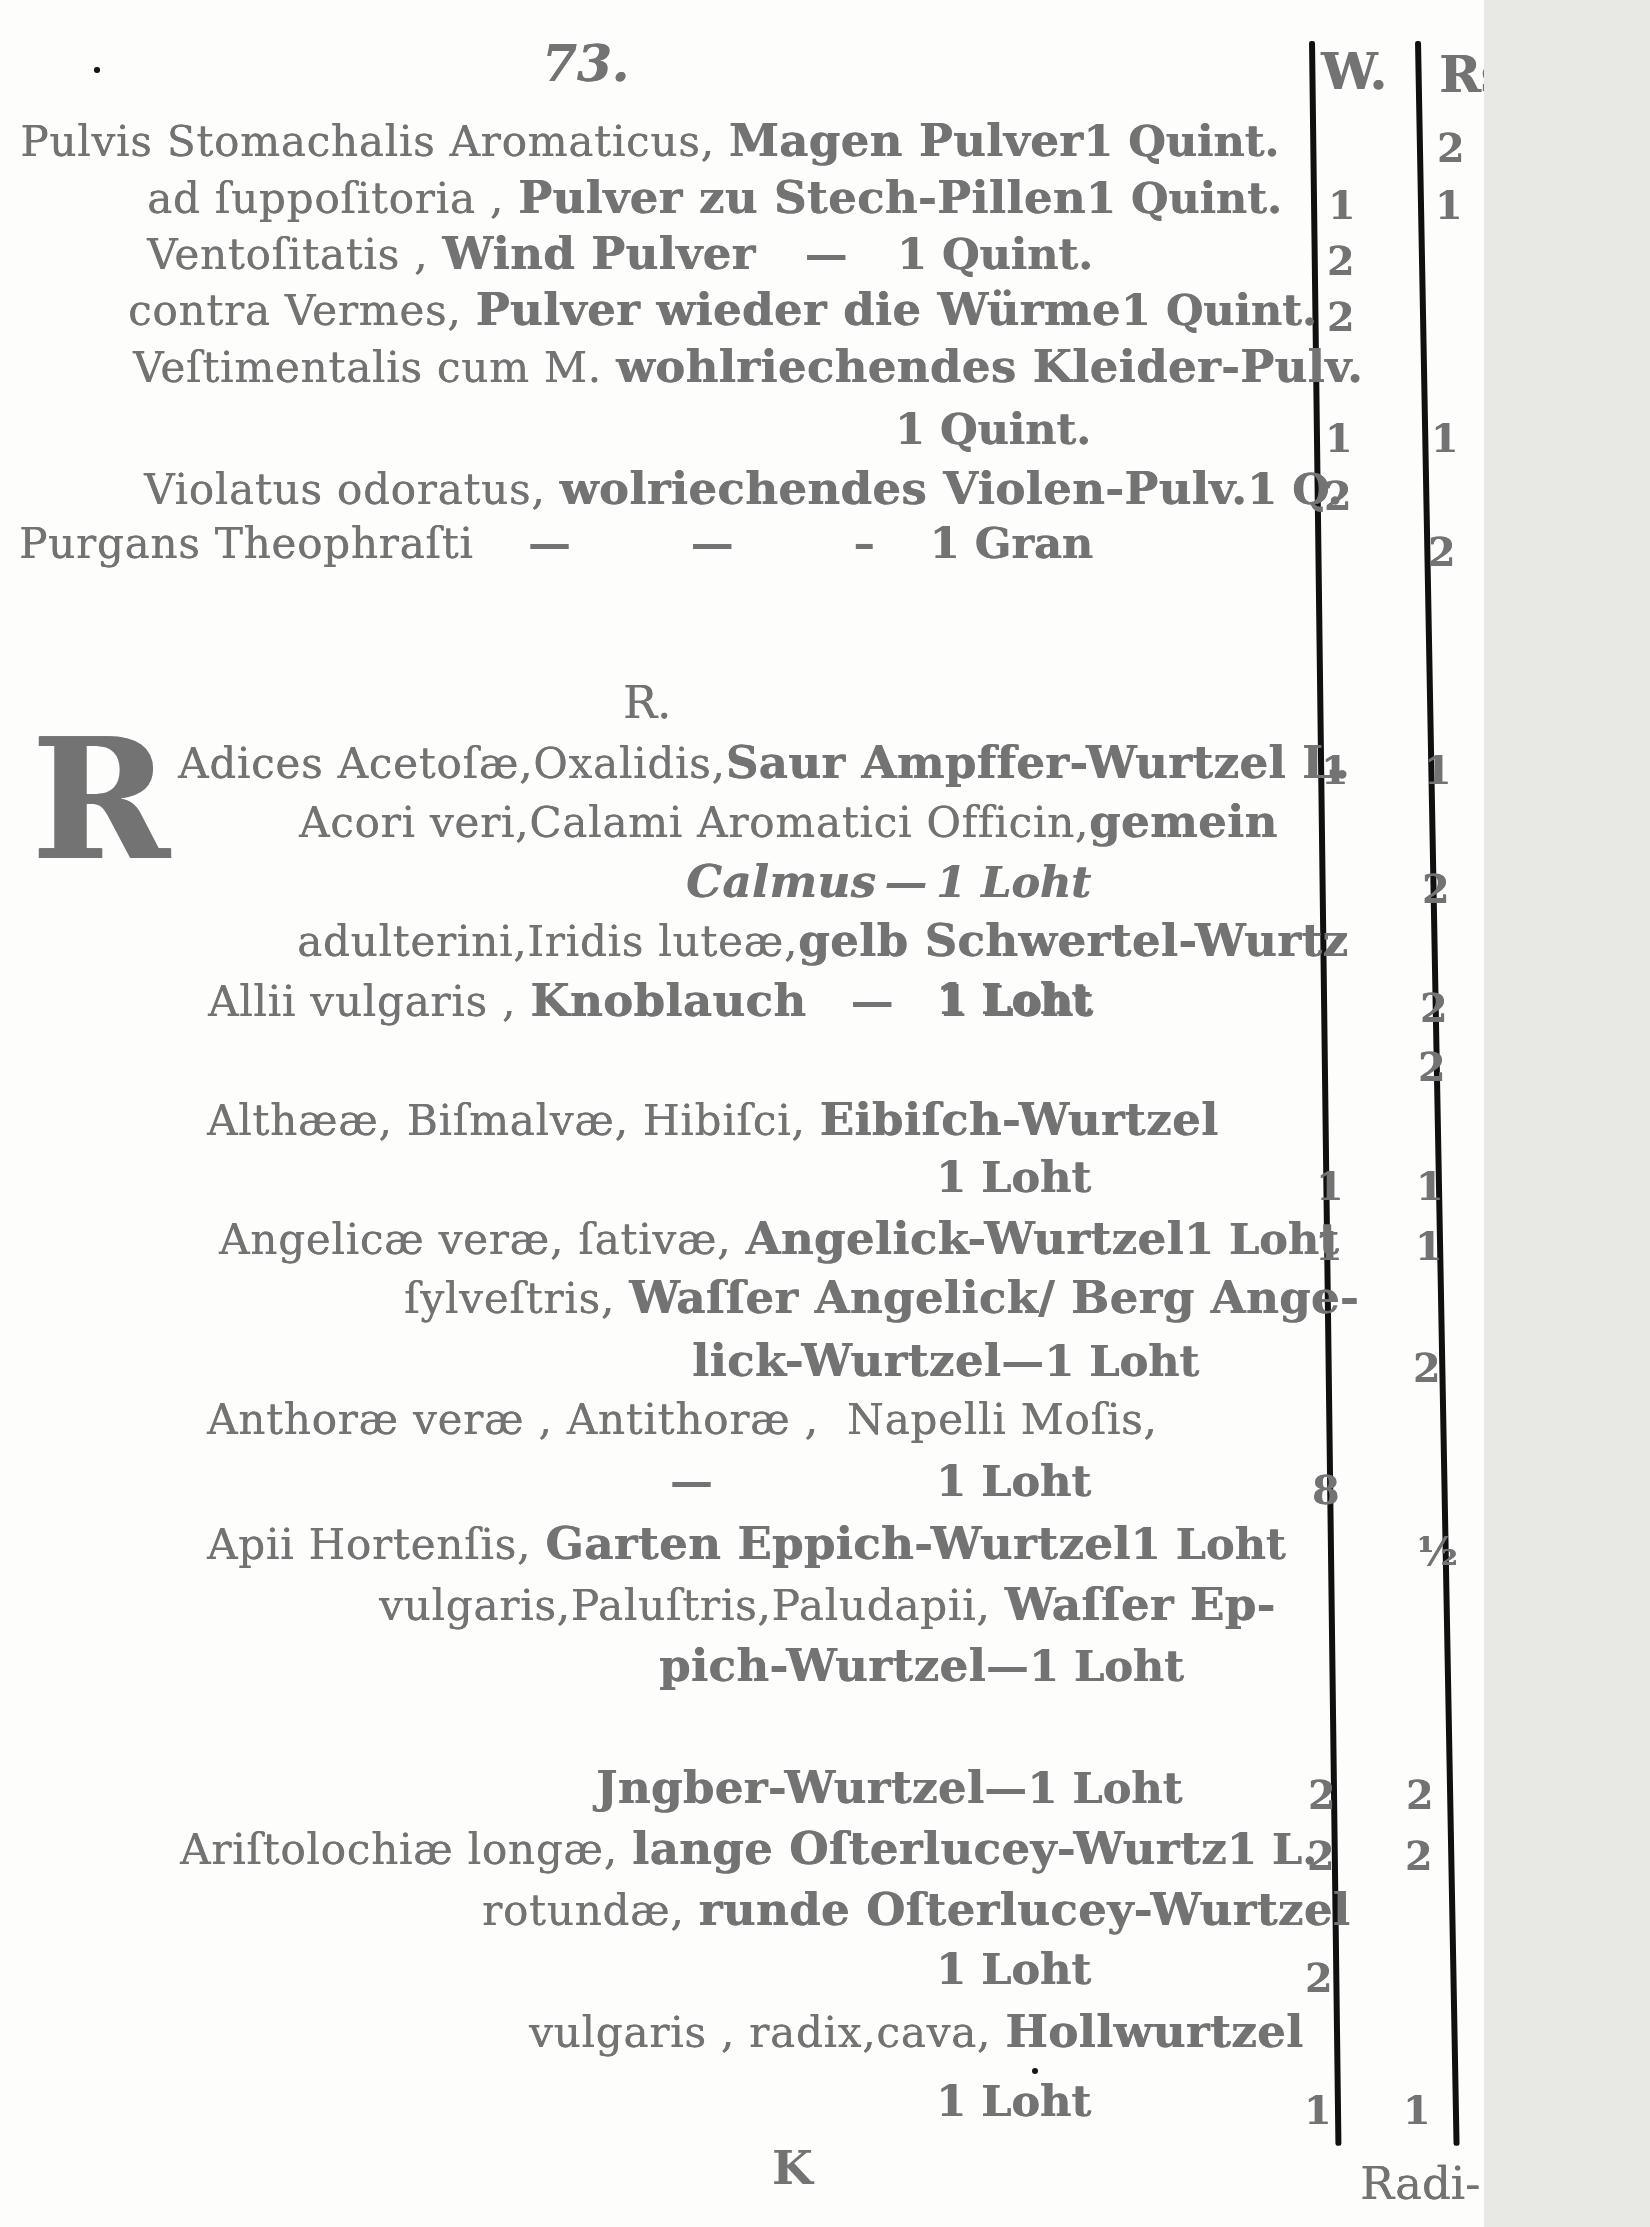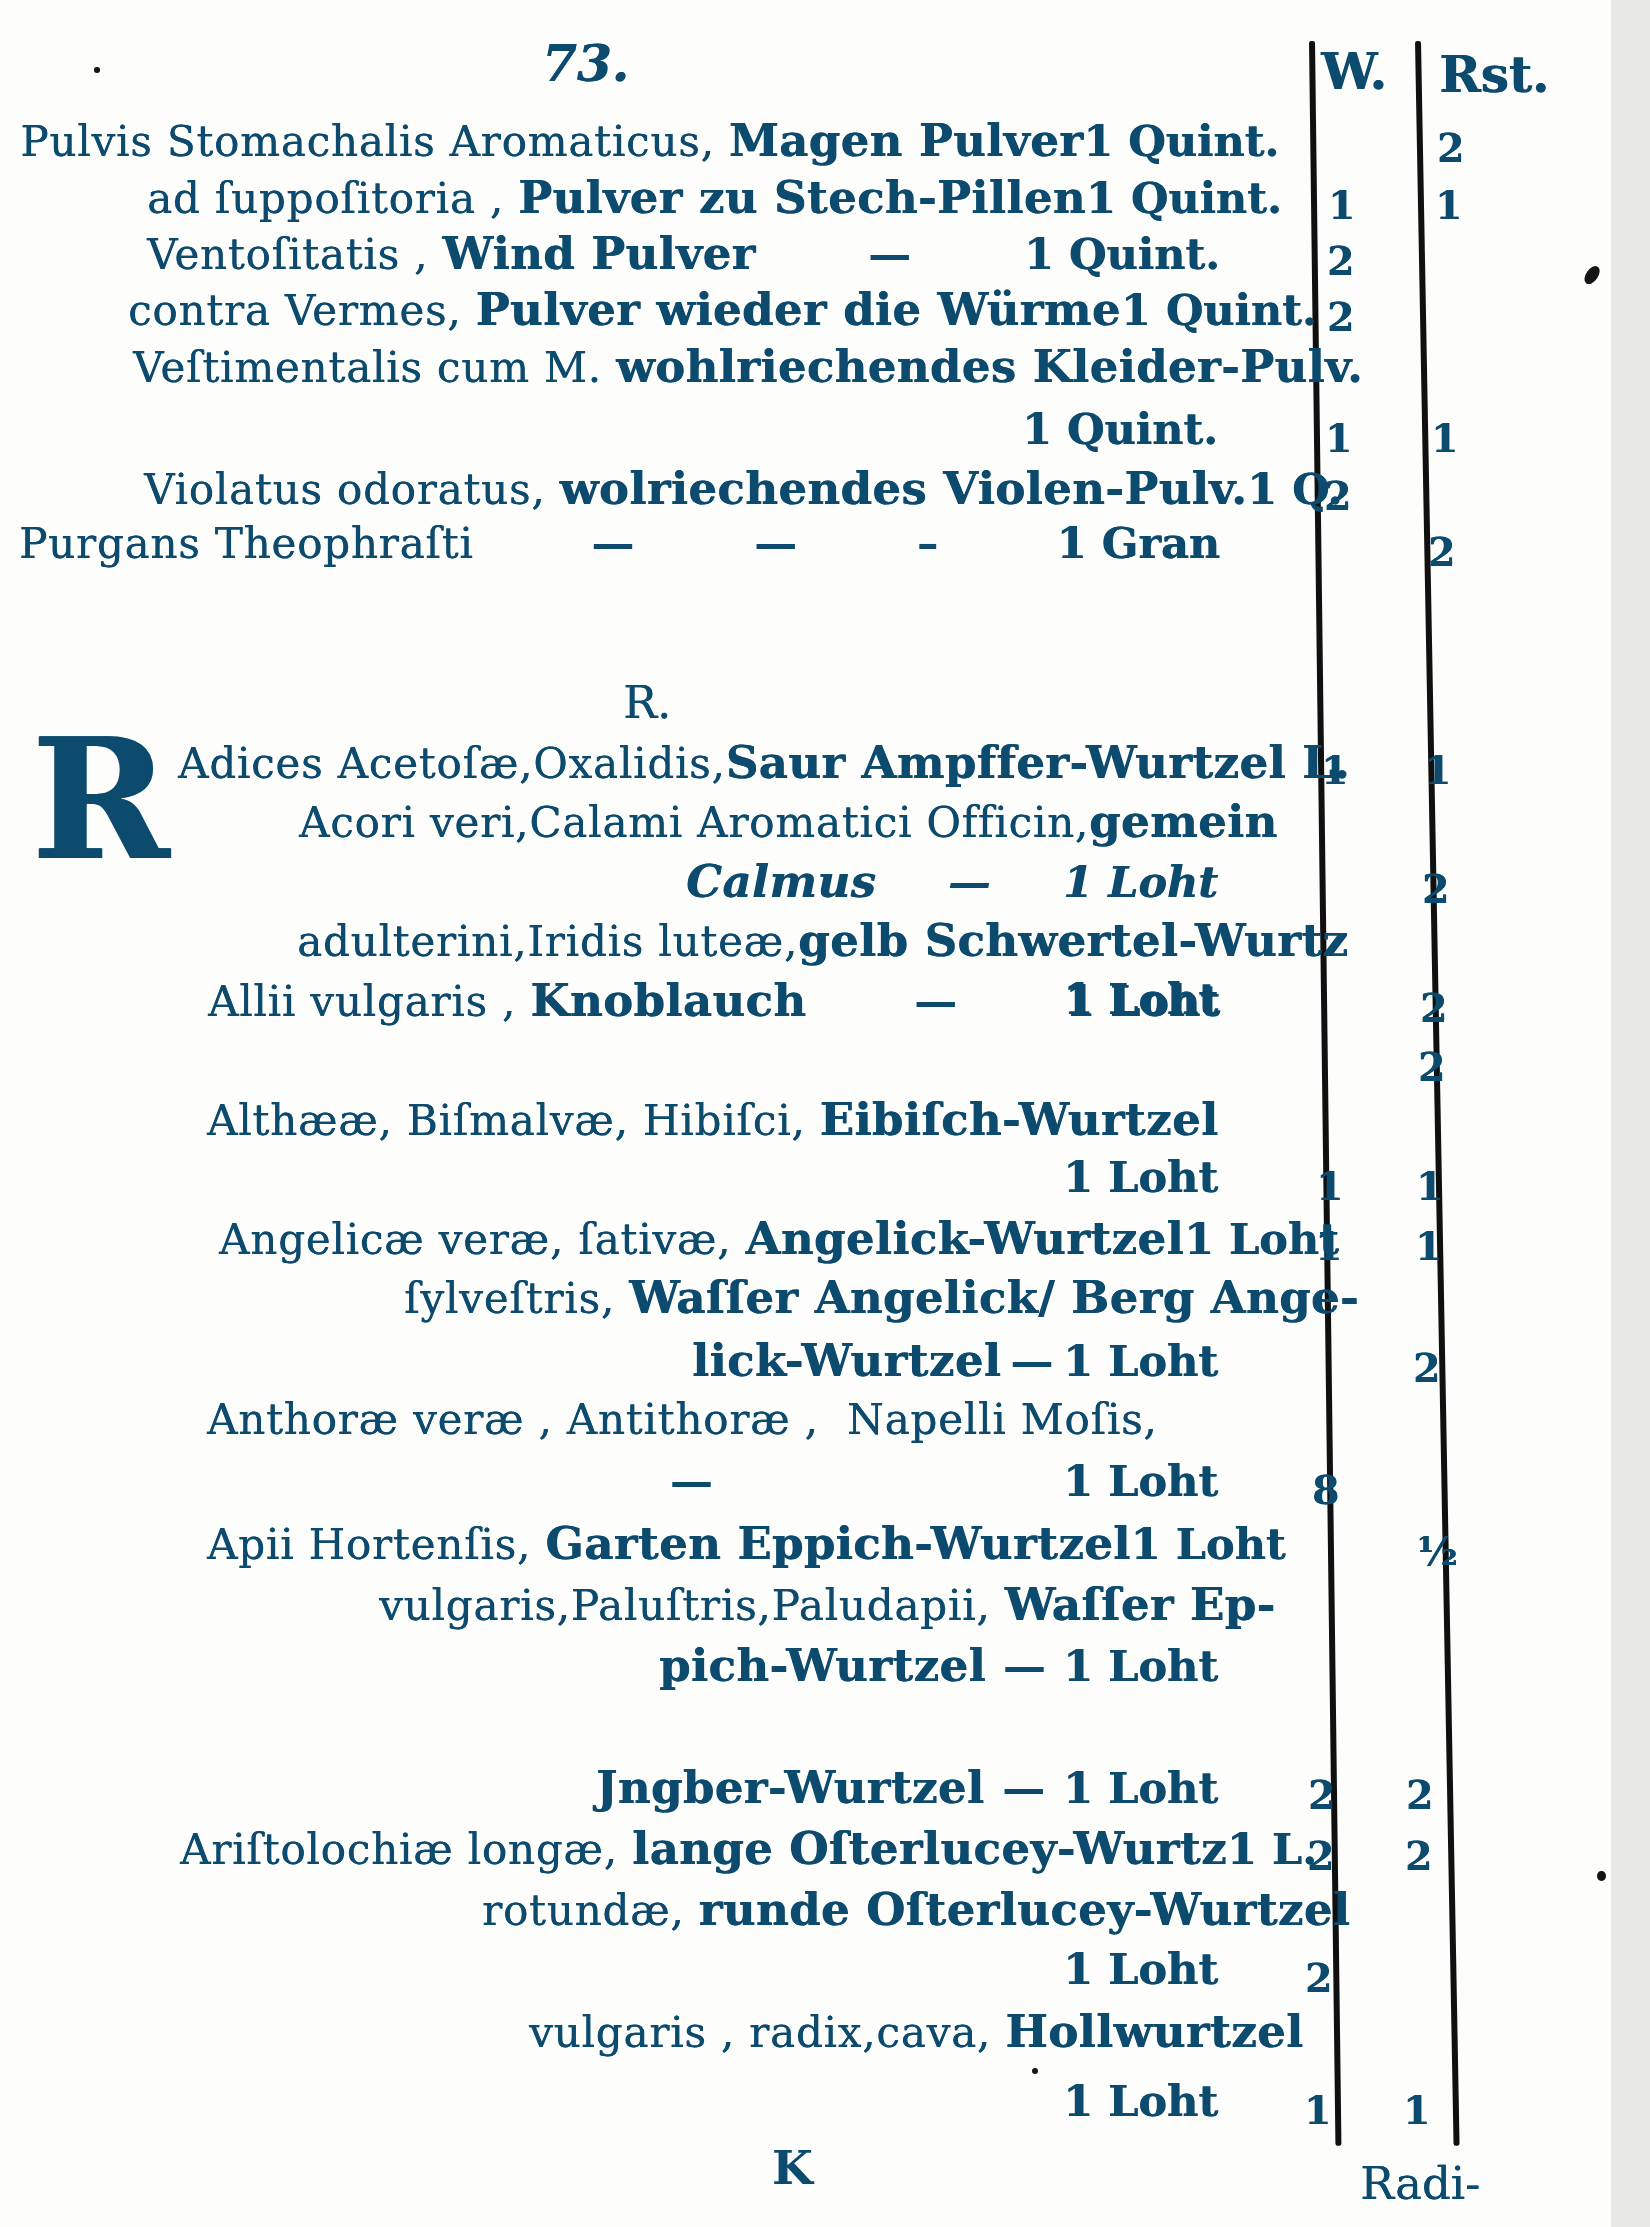--- a/index.html
+++ b/index.html
@@ -1,17 +1,17 @@
 <!DOCTYPE html>
 <html style="font-size:12.5px"><head>
 <meta charset="utf-8">
 <style>
   html,body{margin:0;padding:0;background:#e8e8e4;}
-  #page{position:relative;width:1611px;height:2227px;background:#fefefdl;background:#fdfdfb;overflow:hidden;
-        color:#0c4a6e;}
+  #page{position:relative;width:1484px;height:2227px;background:#fefefdl;background:#fdfdfb;overflow:hidden;
+        color:#737373;}
   .line{position:absolute;display:flex;justify-content:space-between;align-items:baseline;}
   .line span{white-space:pre;}
   .rline{justify-content:flex-end;}
   .lat{font-family:"DejaVu Serif","Liberation Serif",serif;font-size:42px;letter-spacing:0.8px;
        text-shadow:0.4px 0 0 currentColor;}
   .fr{font-family:"DejaVu Serif","Liberation Serif",serif;font-weight:700;font-size:45px;letter-spacing:0.4px;
       text-shadow:0.6px 0 0 currentColor;}
   .amt{font-family:"DejaVu Serif","Liberation Serif",serif;font-weight:700;font-size:43px;
        text-shadow:0.6px 0 0 currentColor;}
   .dash{font-family:"DejaVu Serif",serif;font-weight:700;font-size:43px;}

